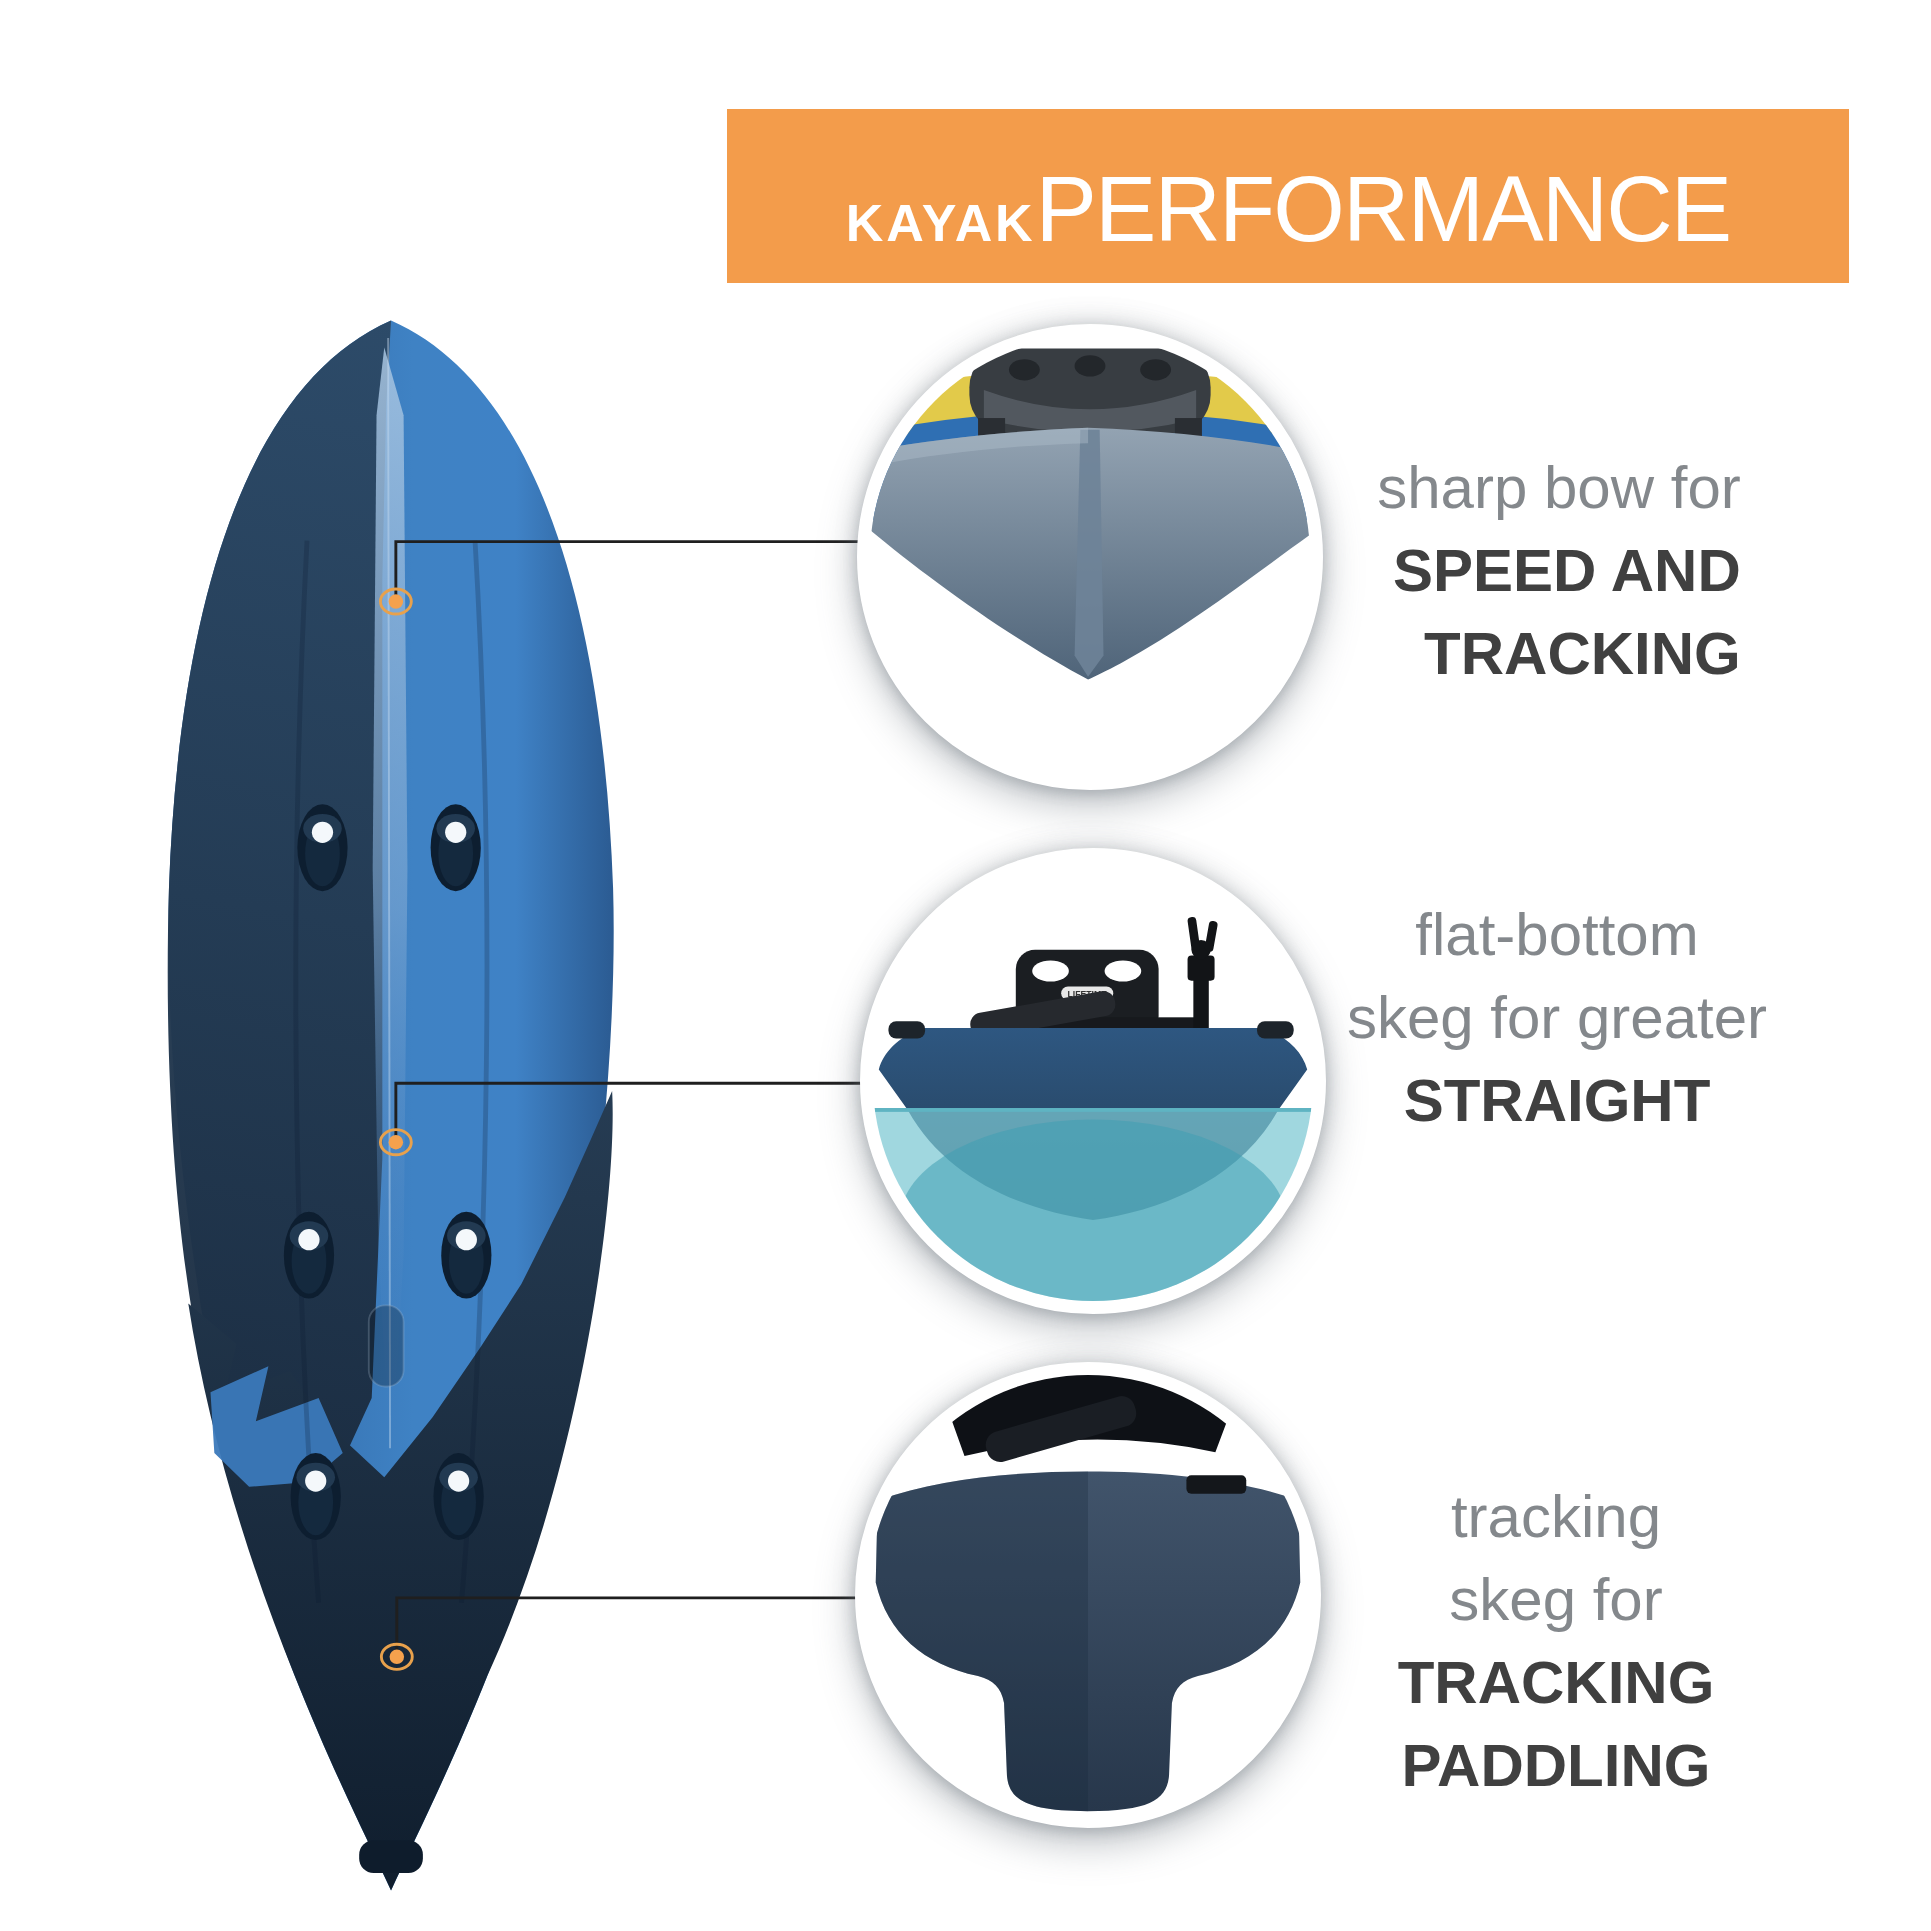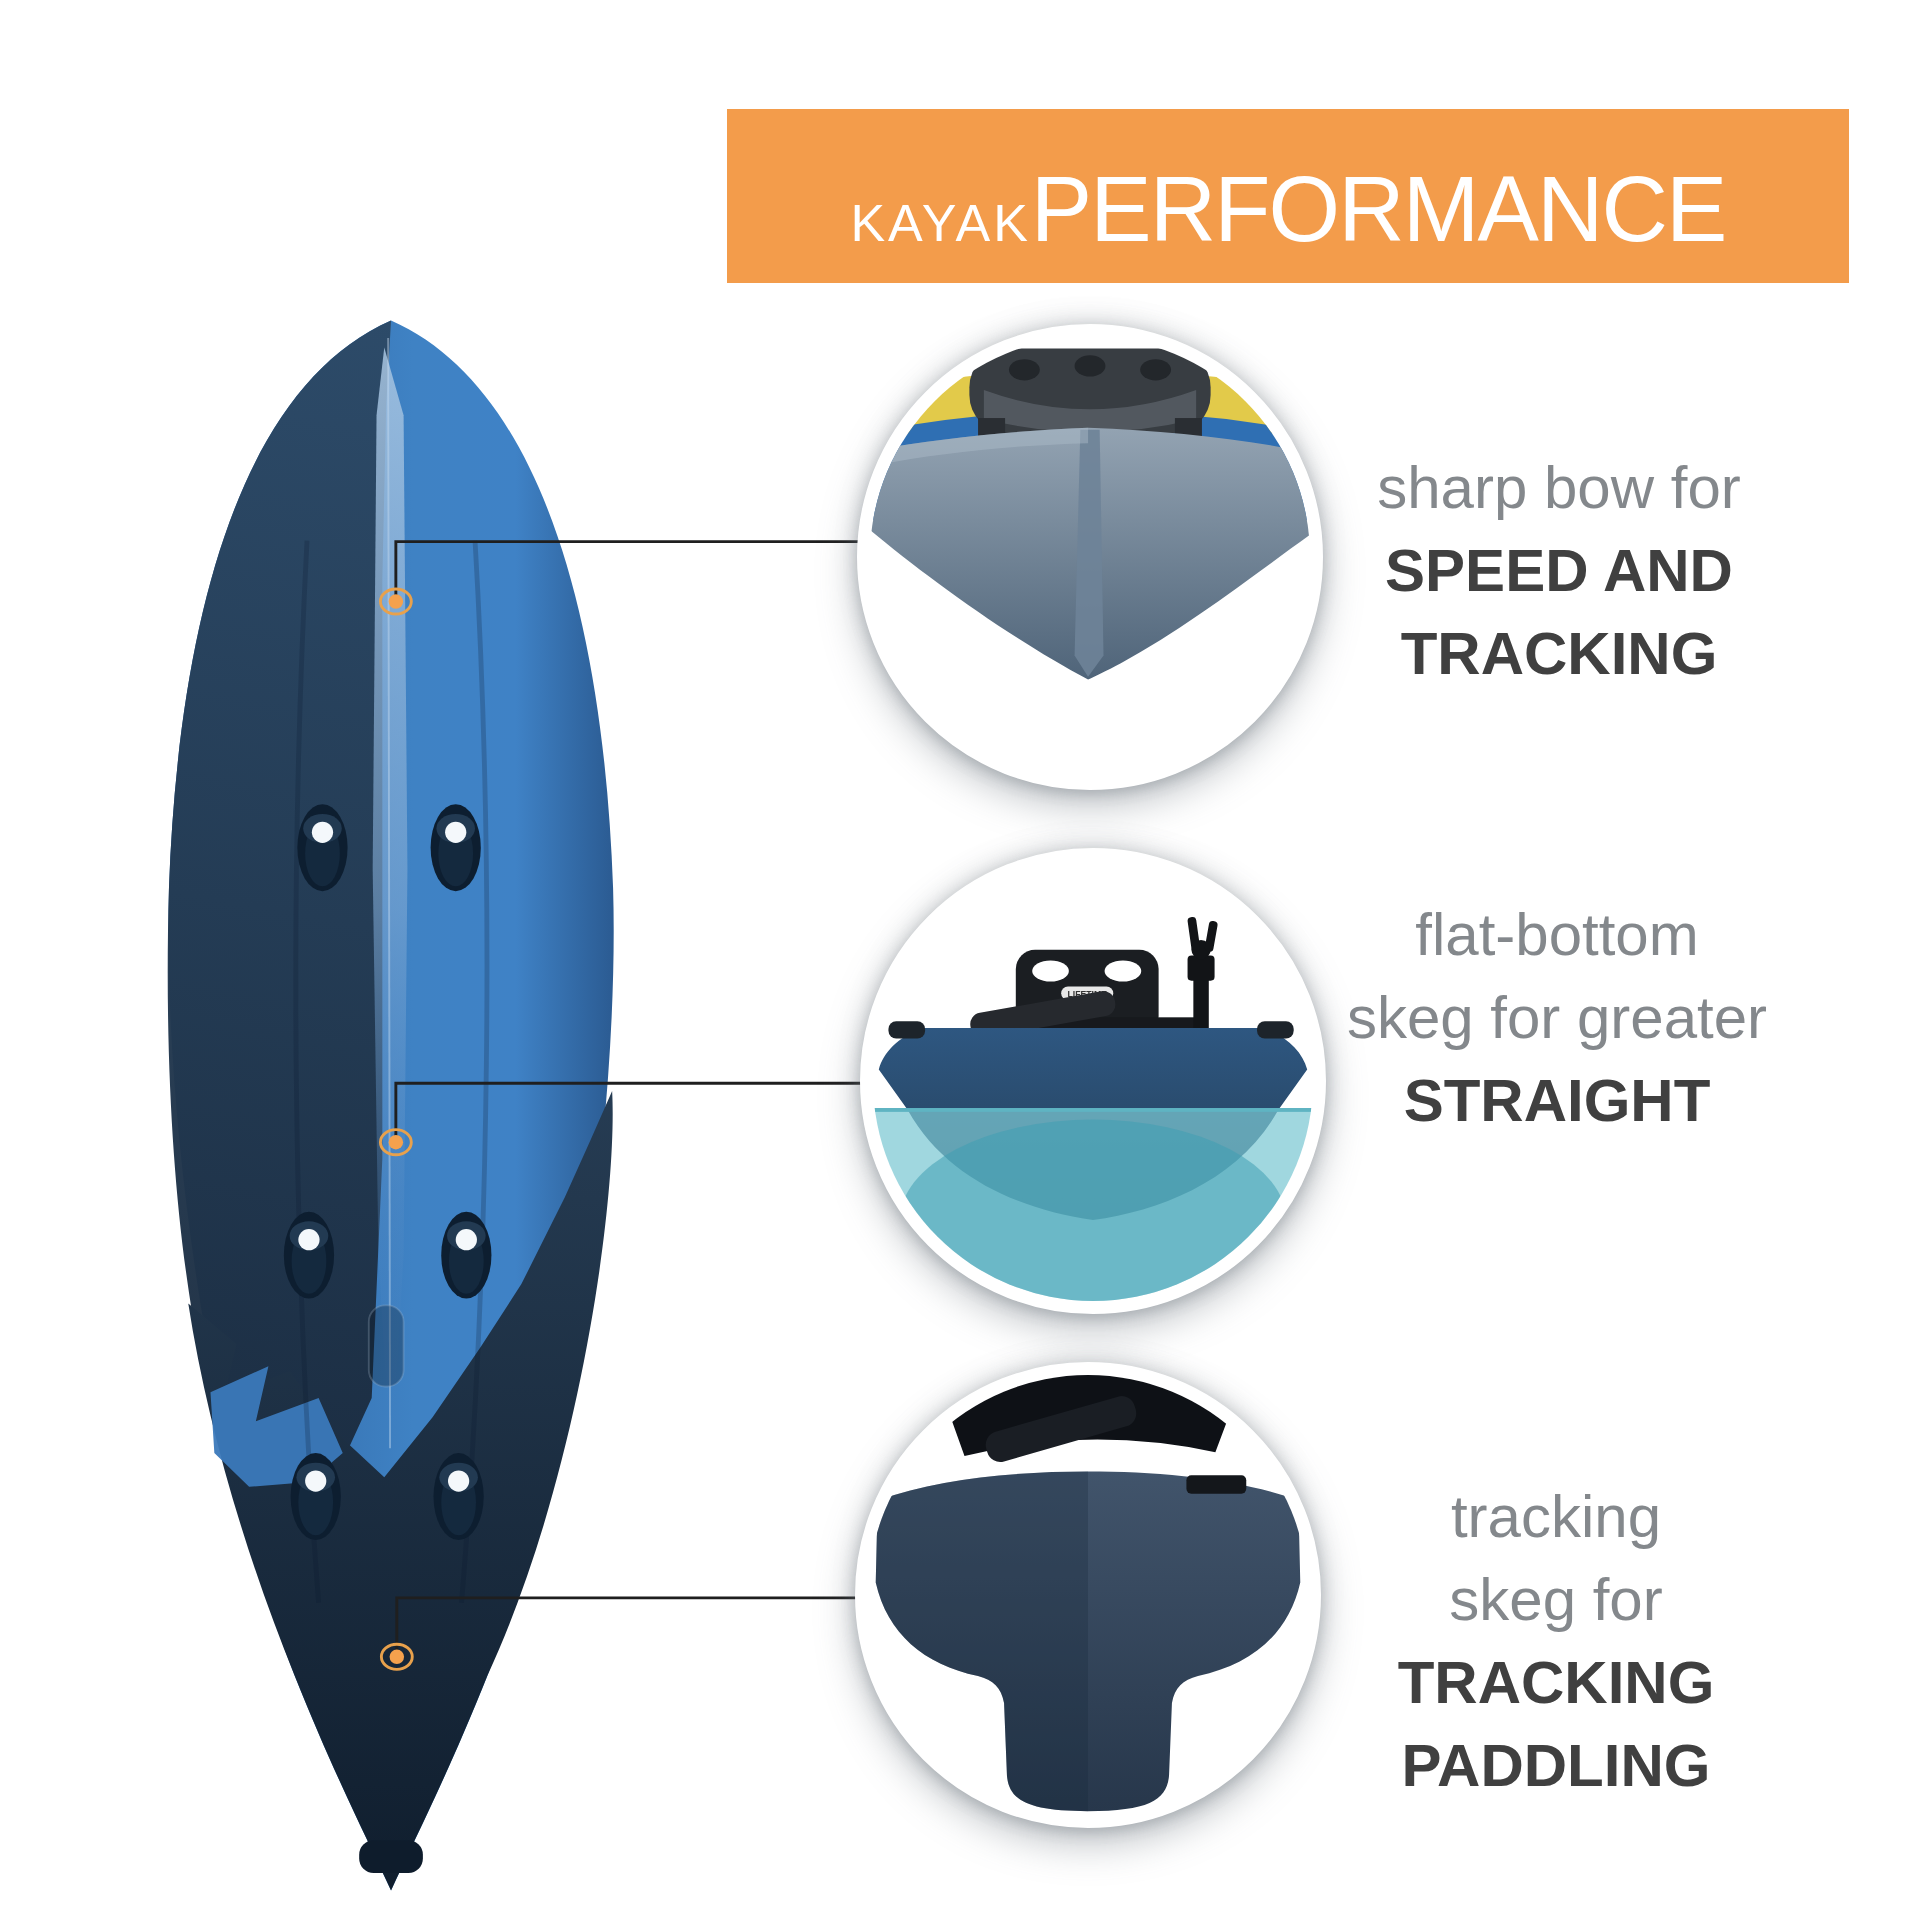--- a/index.html
+++ b/index.html
@@ -8,30 +8,30 @@
     font-family:"Liberation Sans", sans-serif;
   }
   
   .banner{
     position:absolute;left:727px;top:109px;width:1122px;height:174px;
     background:#F39C4B;
   }
   .banner-text{
     position:absolute;bottom:21px;left:0;width:100%;text-align:center;color:#ffffff;white-space:nowrap;
   }
-  .banner-light{font-size:52px;font-weight:400;letter-spacing:2.9px;}
+  .banner-light{font-size:52px;font-weight:700;letter-spacing:2.9px;}
   .banner-bold{font-size:92px;font-weight:400;letter-spacing:-1.9px;}
   
   .callout{
     position:absolute;transform:translate(-50%,-50%);text-align:center;white-space:nowrap;
   }
   .callout .line{display:block;line-height:83px;font-size:60px;}
   .line.muted{color:#84888C;font-weight:400;}
   .line.accent{color:#404040;font-weight:700;}
-  #callout-bow{left:1559px;top:570px;}
+  #callout-bow{left:1559px;top:570px;text-align:right;}
   #callout-hull{left:1557px;top:1017px;}
   #callout-skeg{left:1556px;top:1641px;}
   
   .detail-circle{
     position:absolute;width:440px;height:440px;border:13.5px solid #ffffff;border-radius:50%;
     background:#ffffff;overflow:hidden;
     box-shadow:0 15.4px 39px rgba(96,106,115,.40),0 3.9px 13.5px rgba(96,106,115,.28),0 -5.8px 23px rgba(120,128,135,.18);
   }
   #circle-bow{left:857px;top:324px;}
   #circle-hull{left:860px;top:848px;}

